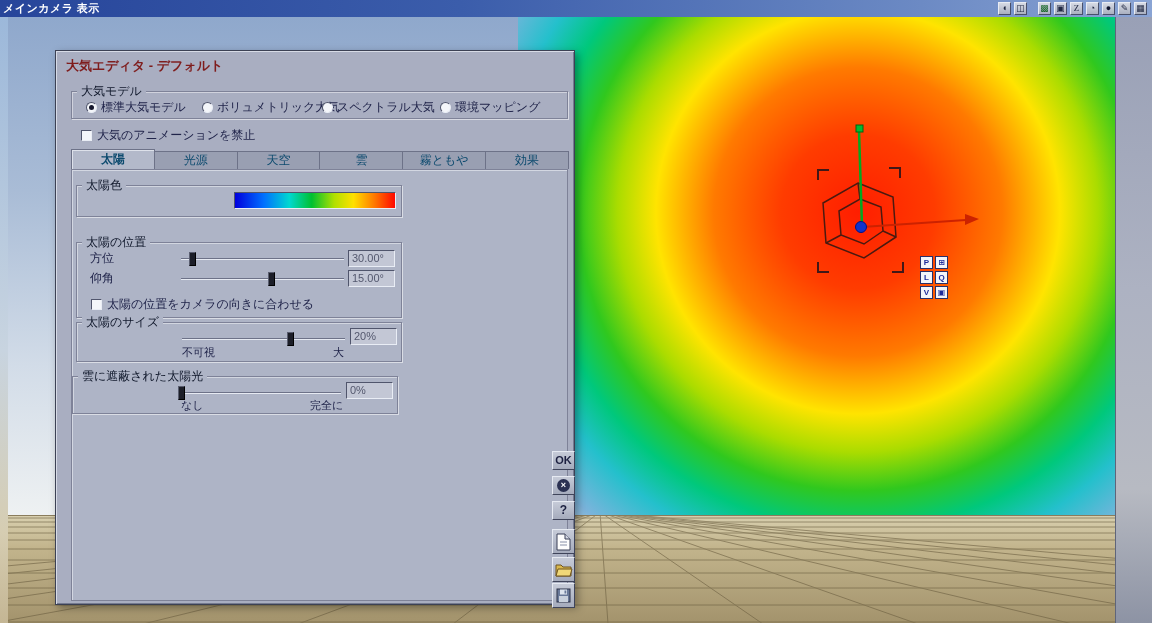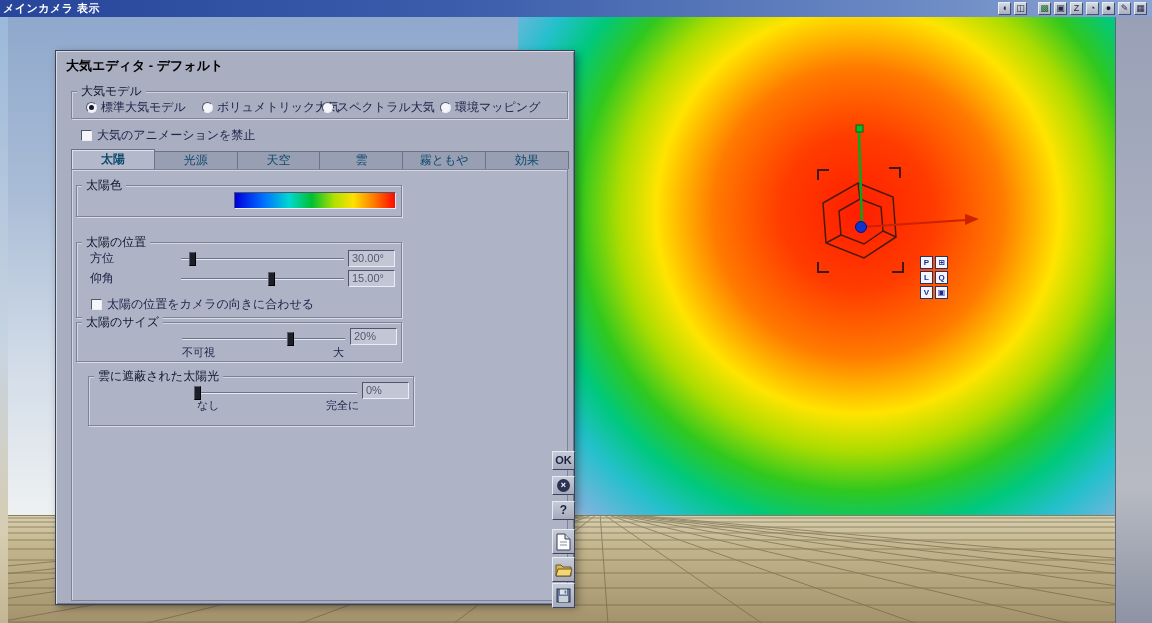--- a/index.html
+++ b/index.html
@@ -3,21 +3,21 @@
 <meta charset="utf-8">
 <style>
   * { margin:0; padding:0; box-sizing:border-box; }
   html,body { width:1152px; height:623px; overflow:hidden; background:#000;
     font-family:"Liberation Sans","DejaVu Sans",sans-serif; }
   #app { position:relative; width:1152px; height:623px; overflow:hidden; }
 
   
   .titlebar { position:absolute; left:0; top:0; width:1152px; height:17px; z-index:30;
     background:linear-gradient(to right,#27459a,#3b5dab 40%,#6c8ac4 80%,#8aa4d4);
-    display:flex; align-items:center; padding:0 3px; }
+    display:flex; align-items:center; padding:0 3px;font-family:Liberation Serif, serif; }
   .titlebar .title { color:#fff; font-size:11px; font-weight:bold; letter-spacing:.5px; }
   .tb-icons { margin-left:auto; display:flex; gap:3px; align-items:center; padding-right:2px; }
   .tb-icon { width:13px; height:13px; background:linear-gradient(#d6dae4,#aab0c0);
     border:1px solid; border-color:#e8ecf4 #49506a #49506a #e8ecf4;
     font-size:9px; line-height:11px; text-align:center; color:#222a44; cursor:pointer; }
   .tb-icon.gap { margin-left:8px; }
   .tb-icon.green { color:#1c6a2c; }
   .tb-icon.dark  { color:#10142c; }
 
   
@@ -43,21 +43,21 @@
     background:linear-gradient(#9cb8da 0%,#c8d4e0 55%,#d6cdb2 85%,#c4b694 100%); }
   .right-strip { position:absolute; right:0; top:17px; width:37px; height:606px; z-index:6;
     border-left:1px solid #5f657a;
     background:linear-gradient(#99a0b6 0%,#adb2c2 45%,#b7bac2 78%,#8d93a4 100%); }
 
   
   .dialog { position:absolute; left:55px; top:50px; width:520px; height:555px; z-index:10;
     background:#a9aec1; border:1px solid #3c4154;
     box-shadow:inset 1px 1px 0 #d7dbe6, inset -1px -1px 0 #747a90, 3px 3px 8px rgba(0,0,0,.35);
     color:#20244a; font-size:12px; }
-  .dlg-title { position:absolute; left:10px; top:6px; font-size:13px; font-weight:bold; color:#000000; }
+  .dlg-title { position:absolute; left:10px; top:6px; font-size:13px; font-weight:bold; color:#7f1d1d; }
 
   .fieldset { position:absolute; border:1px solid #7e8298;
     box-shadow:inset 1px 1px 0 rgba(255,255,255,.45), 1px 1px 0 rgba(255,255,255,.55); }
   .legend { position:absolute; top:-9px; left:5px; background:#a9aec1; padding:0 4px;
     font-size:12px; color:#0f172a; white-space:nowrap; }
 
   .fs-model { left:15px; top:40px; width:497px; height:28px; }
   .radio { position:absolute; top:7px; display:flex; align-items:center; gap:4px; cursor:pointer; white-space:nowrap; }
   .rdot { width:11px; height:11px; border-radius:50%; background:#f4f6fa; flex:0 0 auto;
     border:1px solid; border-color:#50556c #e9edf5 #e9edf5 #50556c; }
@@ -90,21 +90,21 @@
   .track { position:absolute; left:0; right:0; top:6px; height:2px; background:#6d7288;
     border-bottom:1px solid #e6eaf2; }
   .thumb { position:absolute; top:0; width:7px; height:14px; background:#1c1e28;
     border:1px solid; border-color:#5a5e70 #000 #000 #5a5e70; cursor:pointer; }
   .valbox { margin-left:4px; width:47px; height:17px; background:#c3c7d5; color:#54586e;
     font-size:11px; line-height:15px; padding:0 3px;
     border:1px solid; border-color:#50556c #e9edf5 #e9edf5 #50556c; }
   .pos-chk { left:14px; top:53px;text-align:center; }
 
   .fs-size { left:4px; top:152px; width:326px; height:40px; }
-  .fs-cloud { left:16px; top:206px; width:326px; height:50px; }
+  .fs-cloud { left:0; top:206px; width:326px; height:38px; }
   .fs-size .slider, .fs-cloud .slider { position:absolute; left:105px; top:9px; }
   .fs-size .valbox, .fs-cloud .valbox { position:absolute; left:273px; top:5px; margin:0; }
   .minmax { position:absolute; font-size:11px; color:#20244a; }
 
   
   .side-btn { position:absolute; left:496px; width:23px; height:19px; cursor:pointer;
     background:linear-gradient(#c6cbd8,#a5abbc); text-align:center;
     border:1px solid; border-color:#e6eaf2 #3f445a #3f445a #e6eaf2;
     font-size:11px; font-weight:bold; color:#1c2040; line-height:17px;
     display:flex; align-items:center; justify-content:center; }

